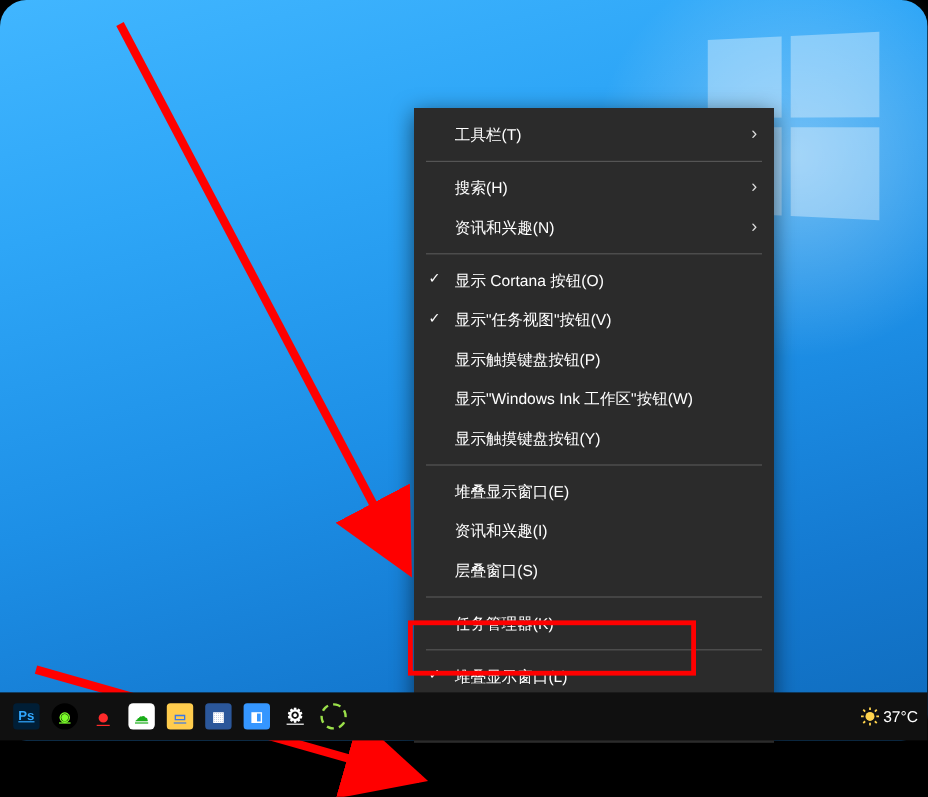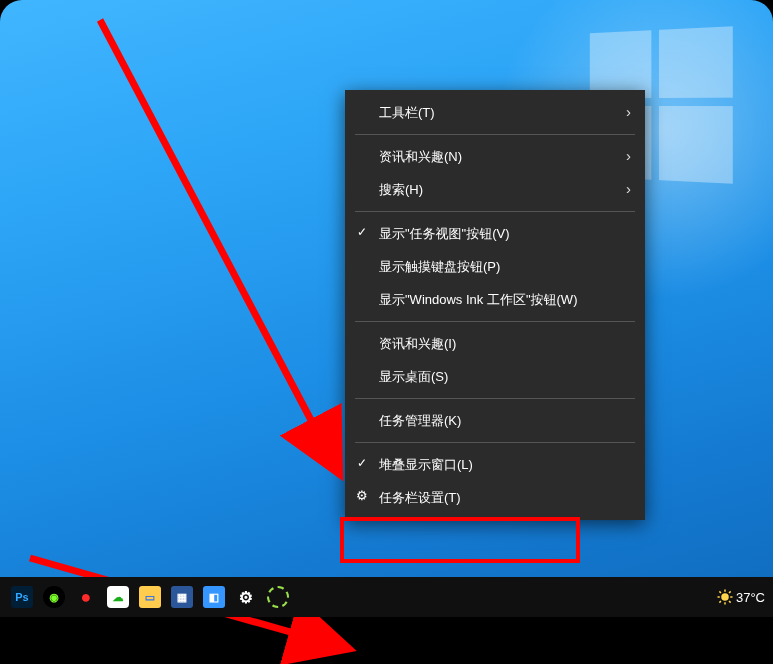--- a/index.html
+++ b/index.html
@@ -30,61 +30,70 @@
   svg.annot{position:absolute;left:0;top:0;width:773px;height:664px;pointer-events:none;}
 
   
   .taskbar{position:absolute;left:0;bottom:0;width:773px;height:40px;background:#101010;display:flex;align-items:center;}
   .tb-icons{display:flex;align-items:center;padding-left:6px;gap:0;}
   .tb-btn{width:32px;height:40px;display:flex;align-items:center;justify-content:center;color:#fff;}
   .tb-right{position:absolute;right:8px;top:0;height:40px;display:flex;align-items:center;color:#fff;font-size:13px;gap:2px;}
   .temp-icon{width:18px;height:18px;display:inline-block;vertical-align:middle;}
 
   
-  .ic{width:22px;height:22px;border-radius:3px;display:flex;align-items:center;justify-content:center;font-size:11px;font-weight:bold;}
+  .ic{width:22px;height:22px;border-radius:3px;display:flex;align-items:center;justify-content:center;font-size:11px;font-weight:bold;text-decoration:underline;}
 </style>
 </head>
 <body>
 
 <div class="desktop">
   <div class="logo-light"></div>
   <div class="win-logo">
     <div class="wl-a"></div>
       <div class="wl-b"></div>
       <div class="wl-c"></div>
       <div class="wl-d"></div>
   </div>
 
   <div class="ctx">
     <div class="item sub">
         <span>工具栏(T)</span>
       </div>
     <div class="sep"></div>
     <div class="item sub">
+        <span>搜索(H)</span>
+      </div>
+    <div class="item sub">
         <span>资讯和兴趣(N)</span>
       </div>
-    <div class="item sub">
-        <span>搜索(H)</span>
+    <div class="sep"></div>
+    <div class="item check">
+        <span>显示 Cortana 按钮(O)</span>
       </div>
-    <div class="sep"></div>
     <div class="item check">
         <span>显示"任务视图"按钮(V)</span>
       </div>
     <div class="item">
         <span>显示触摸键盘按钮(P)</span>
       </div>
     <div class="item">
         <span>显示"Windows Ink 工作区"按钮(W)</span>
       </div>
+    <div class="item">
+        <span>显示触摸键盘按钮(Y)</span>
+      </div>
     <div class="sep"></div>
+    <div class="item">
+        <span>堆叠显示窗口(E)</span>
+      </div>
     <div class="item">
         <span>资讯和兴趣(I)</span>
       </div>
     <div class="item">
-        <span>显示桌面(S)</span>
+        <span>层叠窗口(S)</span>
       </div>
     <div class="sep"></div>
     <div class="item">
         <span>任务管理器(K)</span>
       </div>
     <div class="sep"></div>
     <div class="item check">
         <span>堆叠显示窗口(L)</span>
       </div>
     <div class="item gear">

